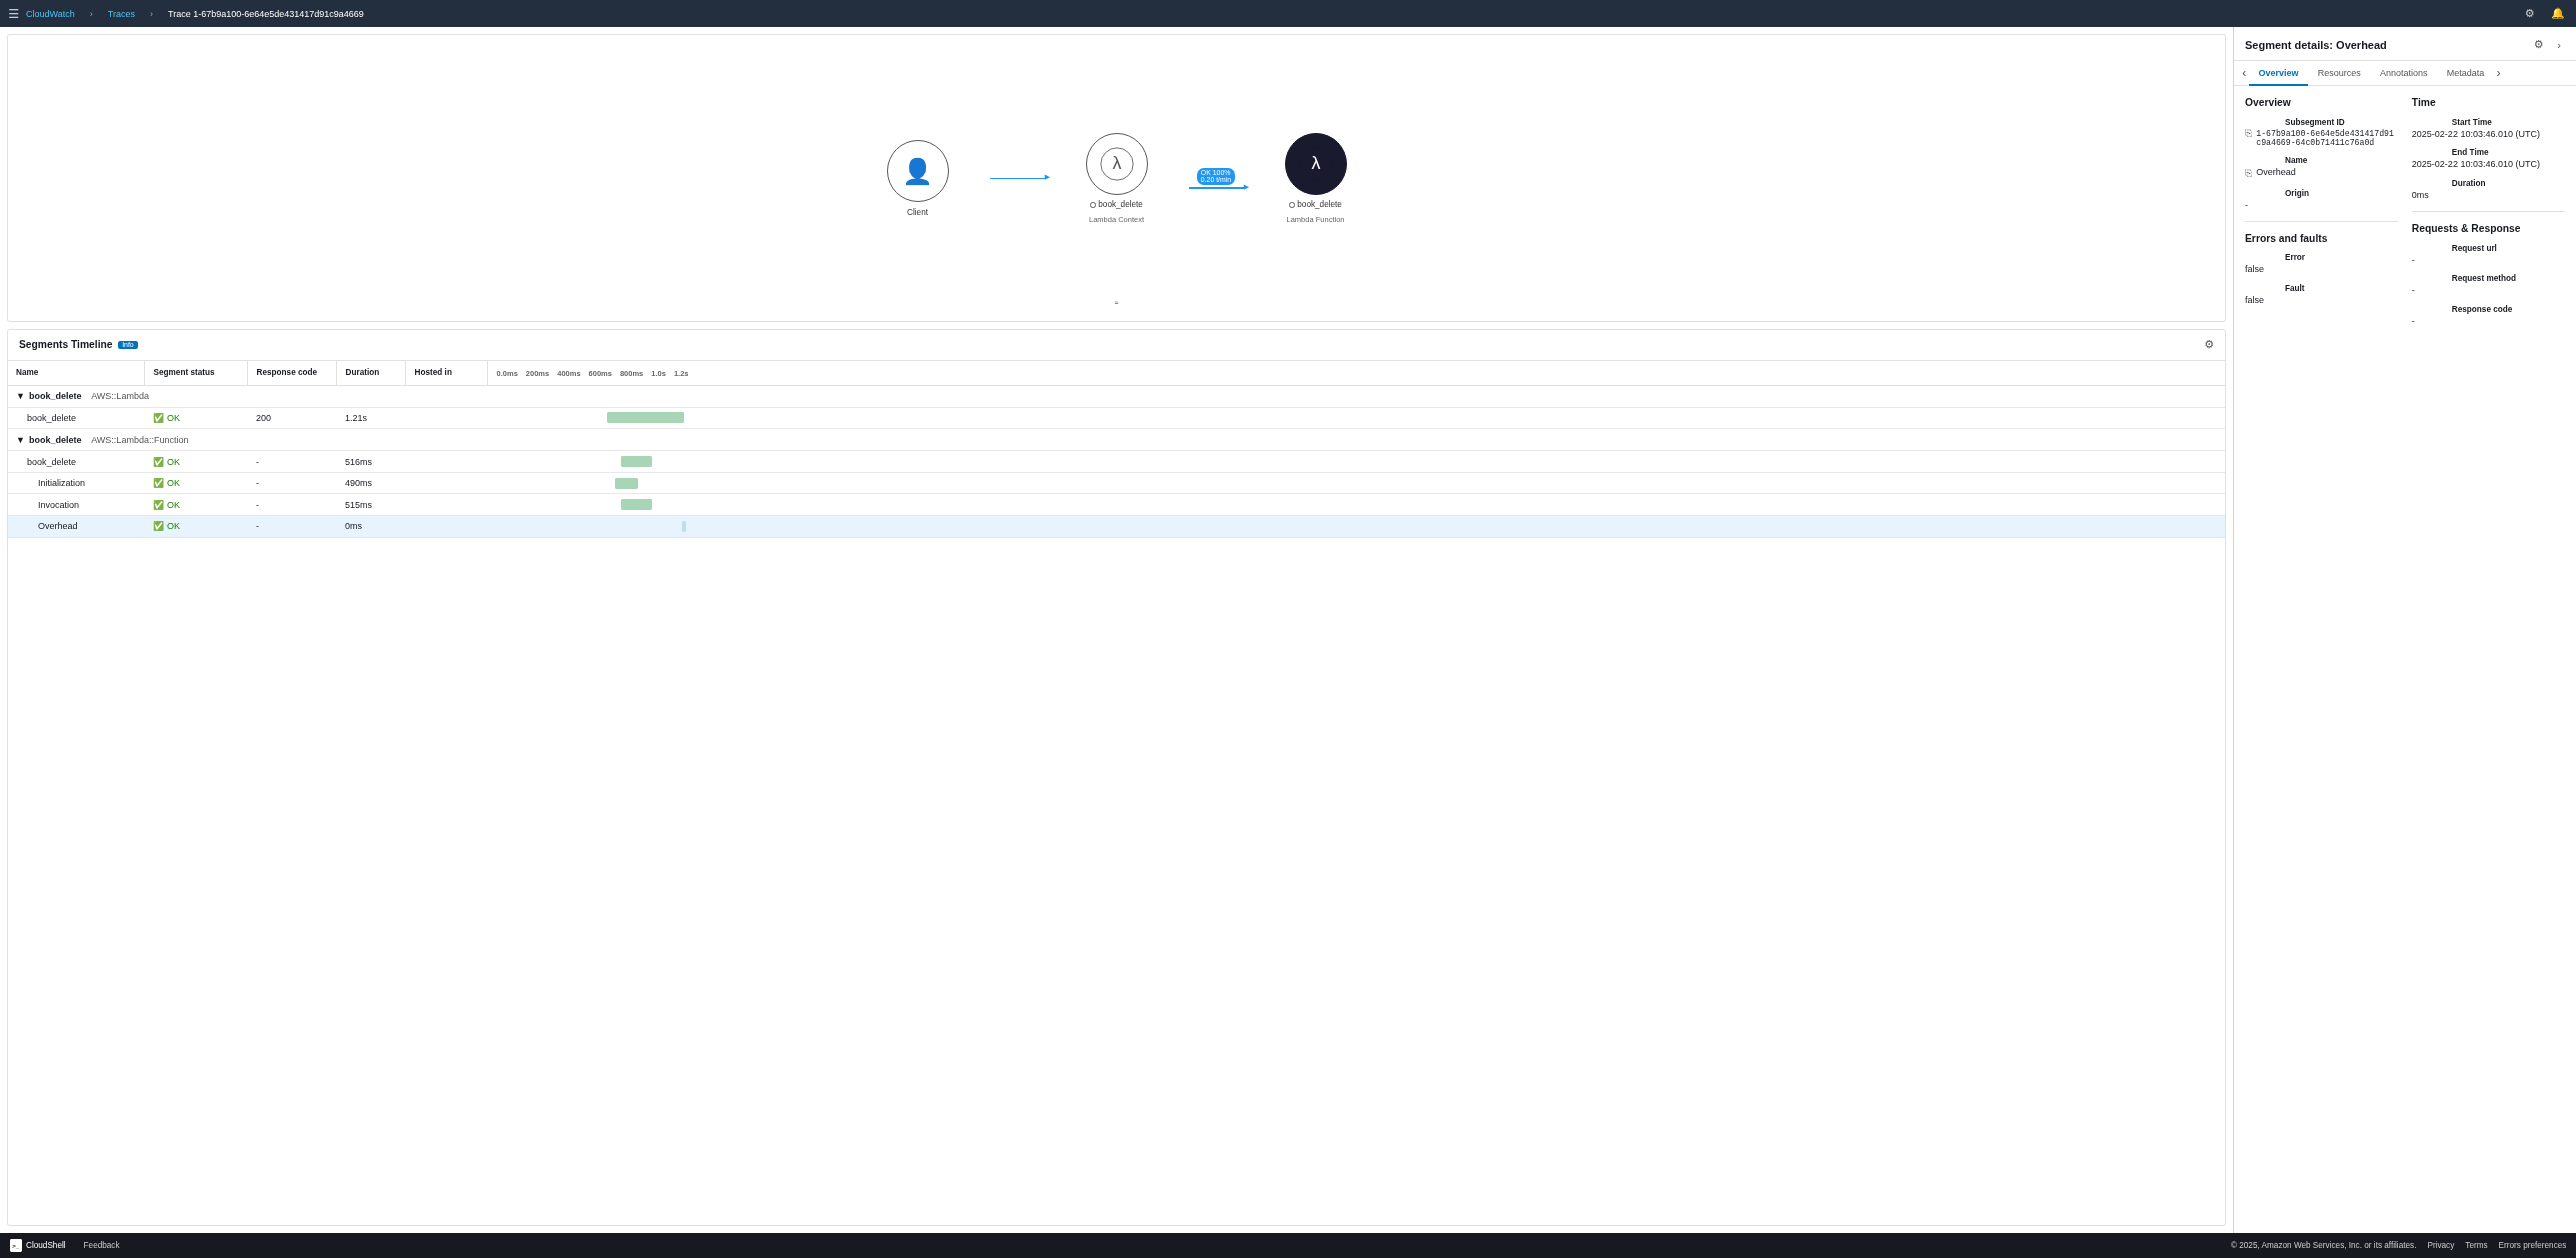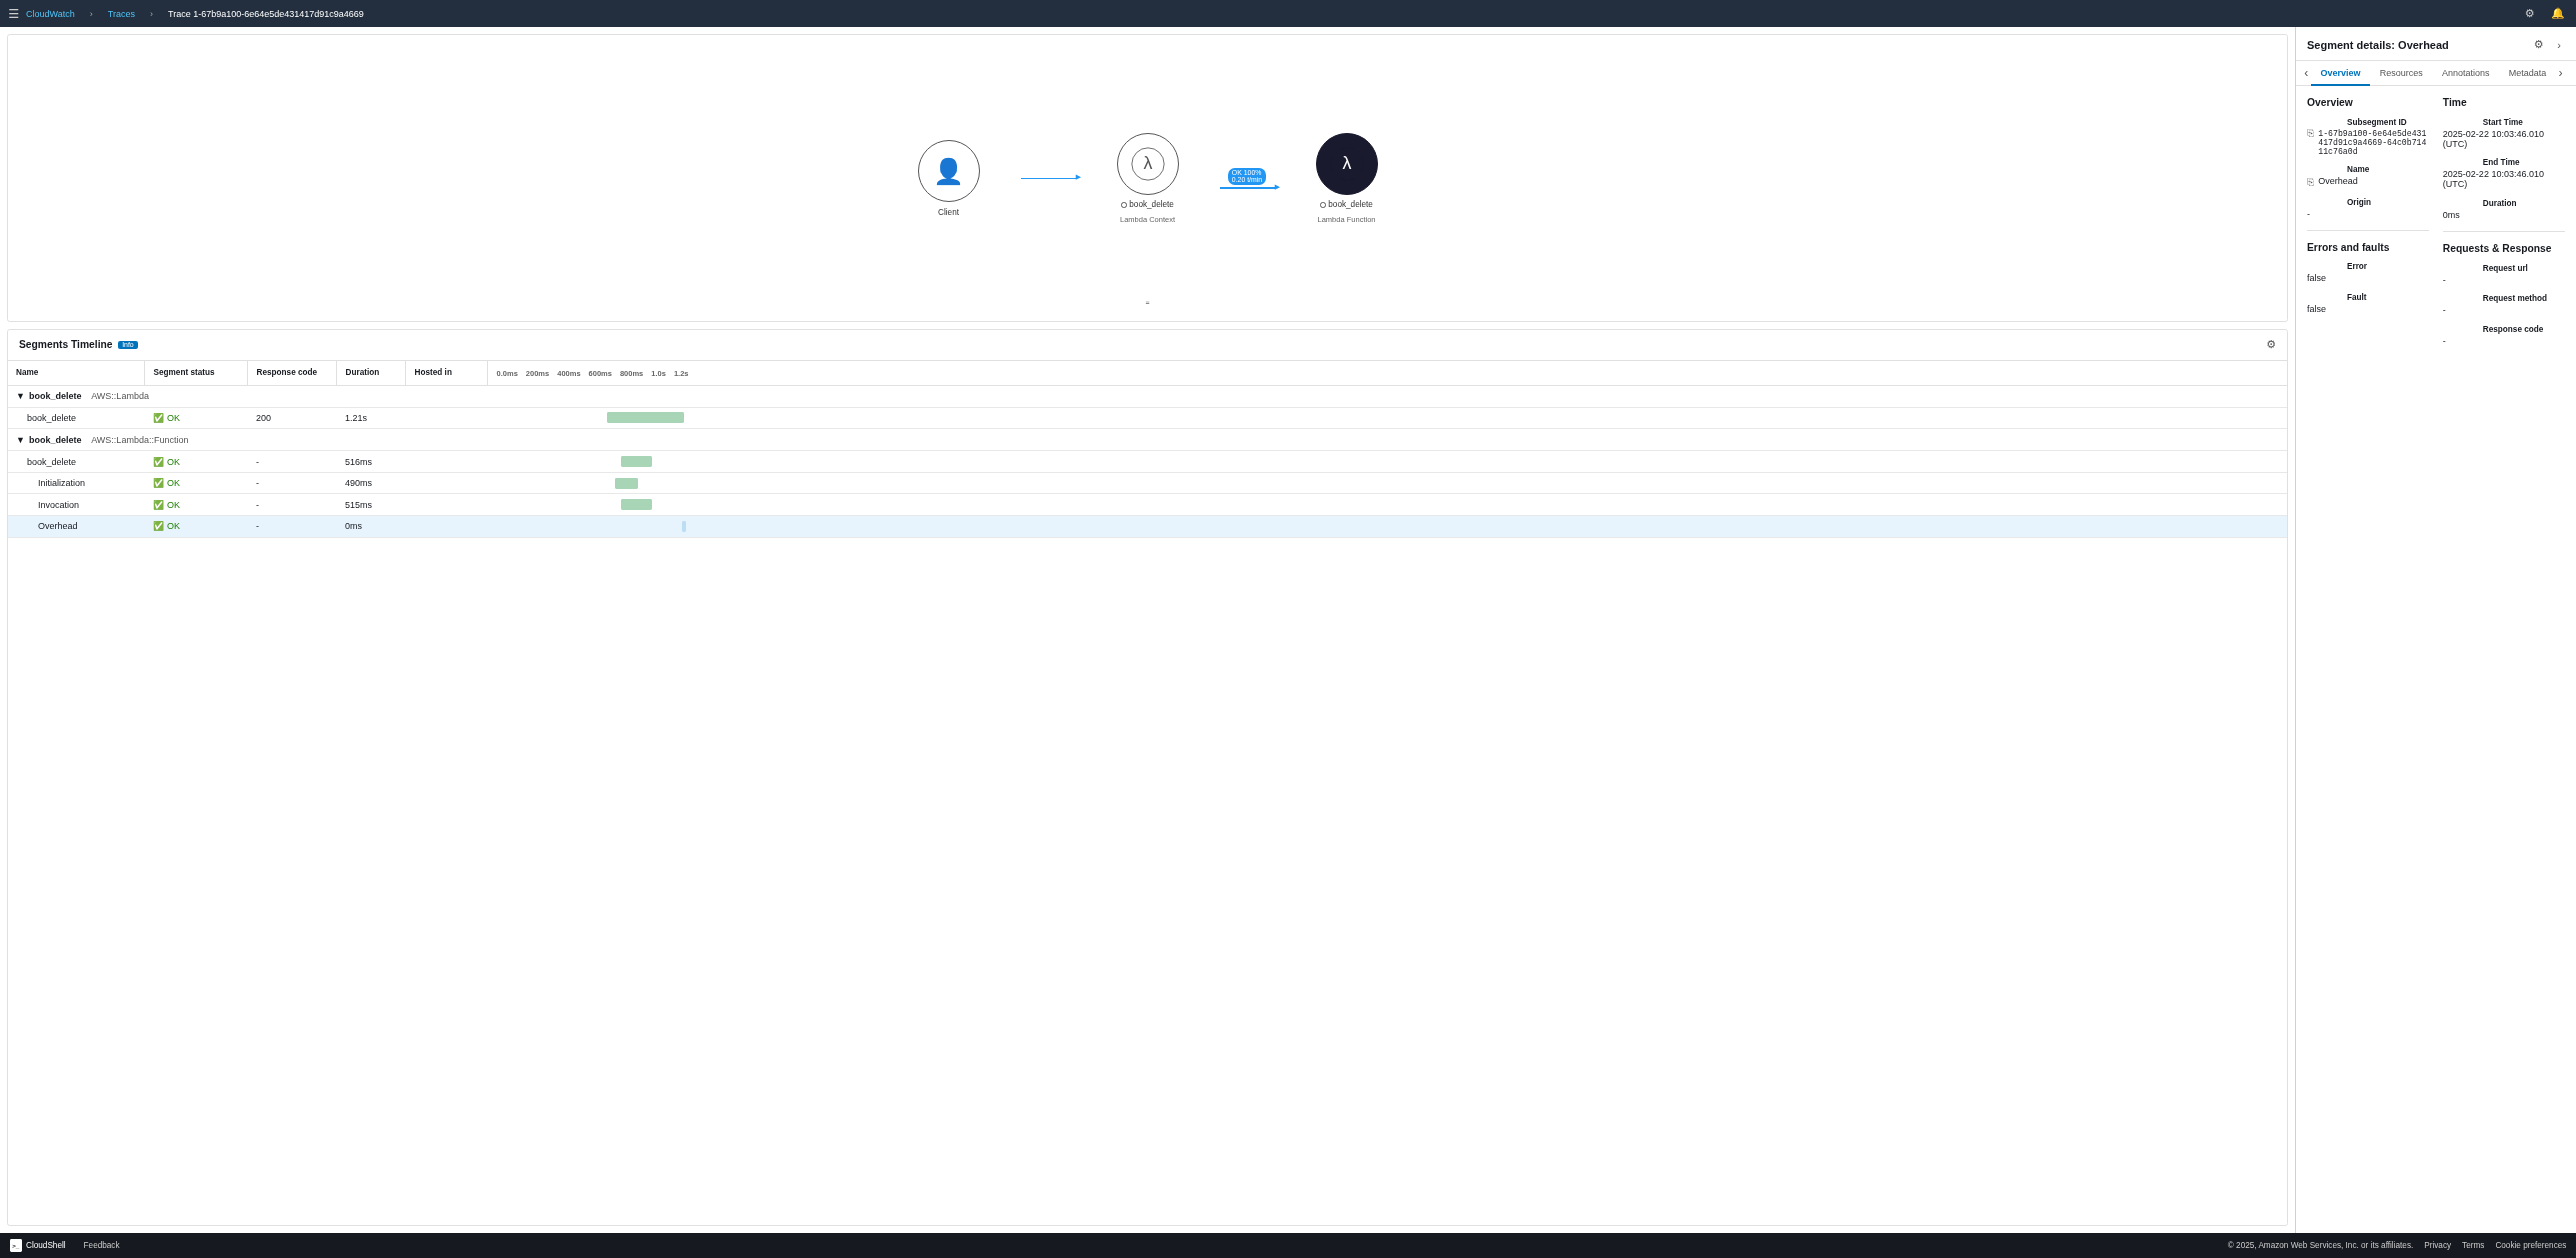--- a/index.html
+++ b/index.html
@@ -76,21 +76,21 @@
     .indent-2 { padding-left: 30px !important; }
 
     .status-ok { display: flex; align-items: center; gap: 2.7px; color: #1d8102; font-size: 9px; }
 
     .bar-container { position: relative; width: 192px; height: 11px; }
     .bar { height: 11px; border-radius: 1.4px; position: absolute; }
     .bar-green { background: #a8d5b5; }
     .bar-blue { background: #7ec8e3; opacity: 0.7; }
 
     
-    .right-panel { width: 281px; flex-shrink: 0; border-left: 0.7px solid #d0d0d0; background: #fff; display: flex; flex-direction: column; overflow: hidden; }
+    .right-panel { width: 343px; flex-shrink: 0; border-left: 0.7px solid #d0d0d0; background: #fff; display: flex; flex-direction: column; overflow: hidden; }
 
     .right-panel-header { display: flex; align-items: center; justify-content: space-between; padding: 9.6px 11px 6.9px 11px; border-bottom: 0.7px solid #e0e0e0; }
     .right-panel-title { font-size: 11px; font-weight: 600; }
     .right-panel-actions { display: flex; align-items: center; gap: 5.5px; }
     .panel-action-btn { background: none; border: none; cursor: pointer; color: #555; font-size: 11px; padding: 1.4px 4.1px; }
 
     
     .tabs-row { display: flex; align-items: center; border-bottom: 1.4px solid #e0e0e0; padding: 0 5.5px; }
     .tab { padding: 6.9px 9.6px; cursor: pointer; font-size: 9px; color: #555; border-bottom: 2.1px solid transparent; margin-bottom: -1.4px; white-space: nowrap; }
     .tab.active { color: #0073bb; border-bottom-color: #0073bb; font-weight: 600; }
@@ -447,16 +447,16 @@
         <span>&gt;_</span>
       </div>
       <span>CloudShell</span>
     </div>
     <span class="footer-link">Feedback</span>
   </div>
   <div class="bottom-right">
     <span class="footer-link">© 2025, Amazon Web Services, Inc. or its affiliates.</span>
     <a class="footer-link">Privacy</a>
     <a class="footer-link">Terms</a>
-    <a class="footer-link">Cookie preferences</a>
+    <a class="footer-link">Errors preferences</a>
   </div>
 </div>
 
 
 </body></html>

